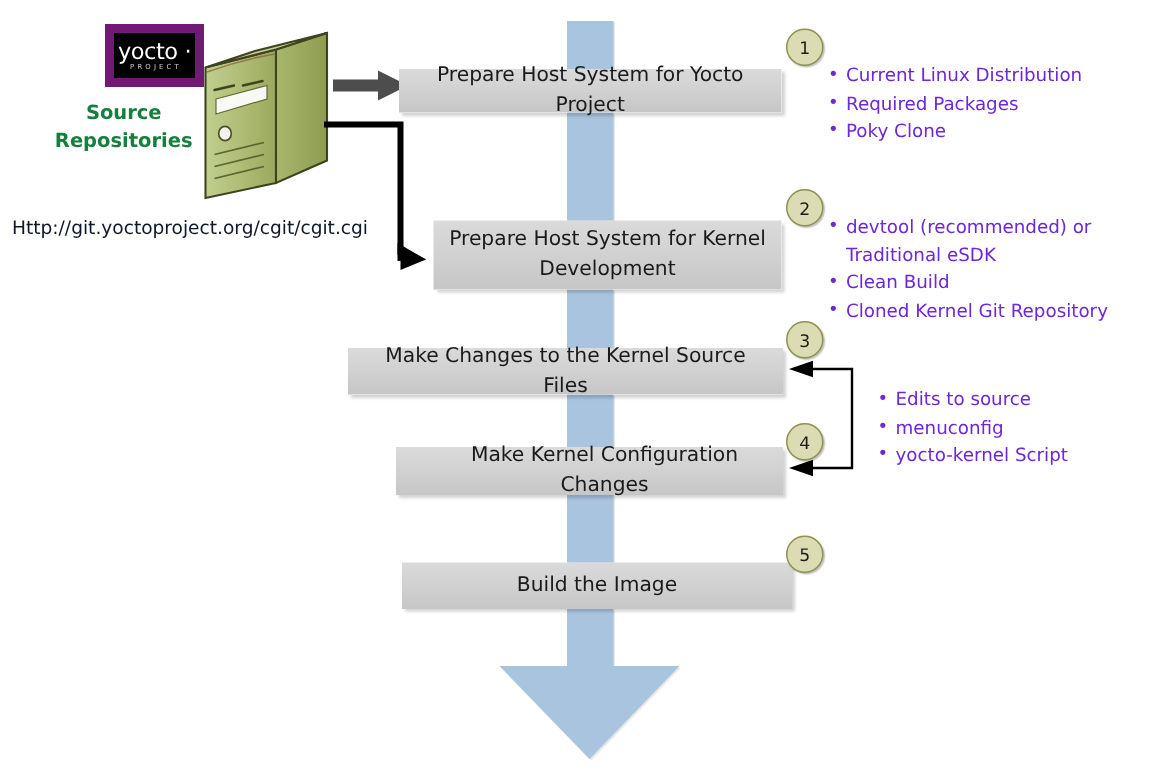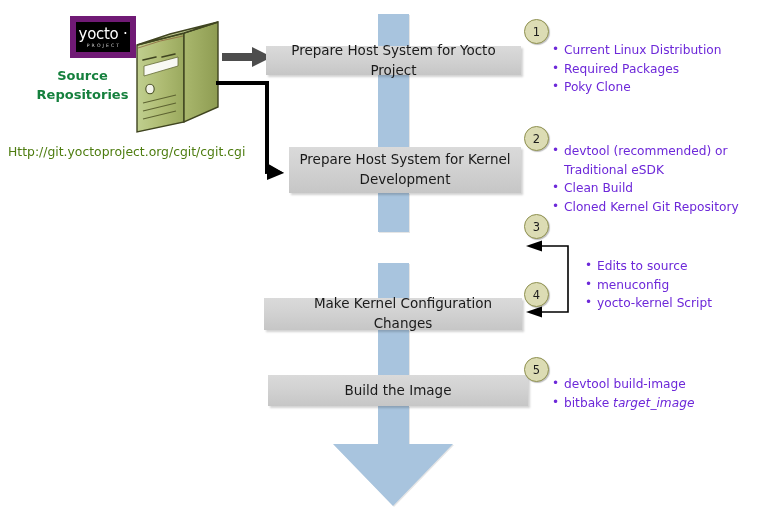--- a/index.html
+++ b/index.html
@@ -127,21 +127,21 @@
     position: absolute;
     font-weight: bold;
     font-size: 13px;
     line-height: 1.45;
     text-align: center;
     color: #15803d;
   }
   .src-url {
     position: absolute;
     font-size: 12.4px;
-    color: #4d7c0f;
+    color: #0f172a;
     white-space: nowrap;
   }
 
   
   .server { position: absolute; }
 
   
   .conn { position: absolute; }
 </style>
 </head>
@@ -223,20 +223,23 @@
 
   <div class="pbox" style="left:266px; top:46px; width:255px; height:29px;">
     <span>Prepare Host System for Yocto Project</span>
   </div>
 
   <div class="pbox" style="left:289px; top:147px; width:232px; height:46px; flex-direction:column;">
     <span>Prepare Host System for Kernel</span>
     <span>Development</span>
   </div>
 
+  <div class="pbox" style="left:232px; top:232px; width:290px; height:31px;">
+    <span>Make Changes to the Kernel Source Files</span>
+  </div>
 
   <div class="pbox" style="left:264px; top:298px; width:258px; height:32px;padding-left:30px;">
     <span>Make Kernel Configuration Changes</span>
   </div>
 
   <div class="pbox" style="left:268px; top:375px; width:260px; height:31px;">
     <span>Build the Image</span>
   </div>
 
   <div class="numcircle" style="left:524px; top:19px;">
@@ -273,20 +276,14 @@
   </div>
 
   <div class="notes" style="left:585px; top:257px;">
     <ul>
       <li>Edits to source</li>
       <li>menuconfig</li>
       <li>yocto-kernel Script</li>
     </ul>
   </div>
 
-  <div class="notes" style="left:552px; top:375px;">
-    <ul>
-      <li>devtool build-image</li>
-      <li><span>bitbake </span><span class="ital">target_image</span></li>
-    </ul>
-  </div>
 
 </div>
 
 </body></html>

